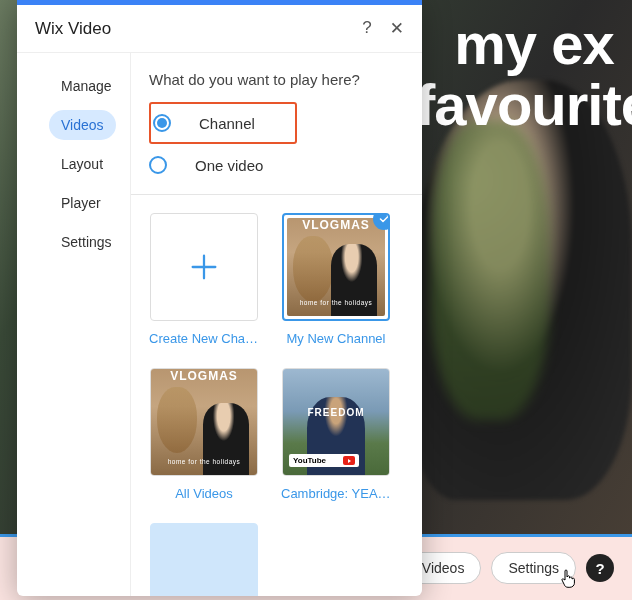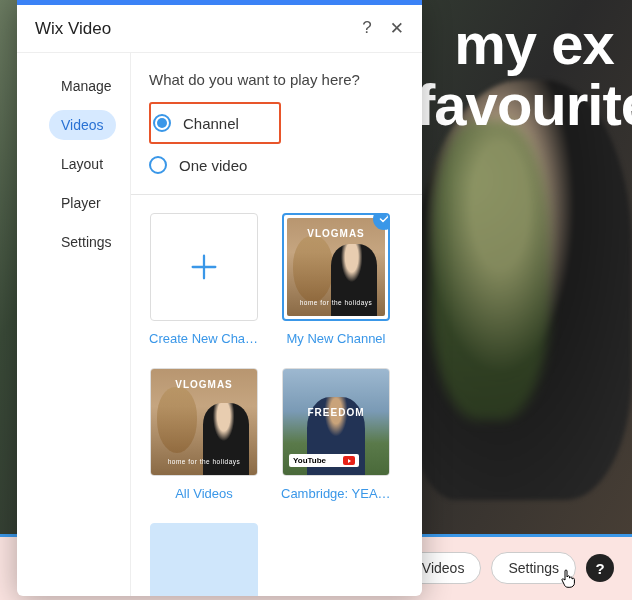--- a/index.html
+++ b/index.html
@@ -59,21 +59,21 @@
   .panel-body { flex: 1; display: flex; overflow: hidden; }
   .sidebar { width: 113px; padding: 18px 0 0 32px; }
   .side-item {
     font-size: 14px; color: #333; padding: 7px 12px; margin-bottom: 9px; border-radius: 16px;
     display: inline-block; cursor: pointer;
   }
   .side-item.active { background: #d6e9ff; color: #2a72d4; }
 
   .main { flex: 1; border-left: 1px solid #eee; padding: 18px 18px 0 18px; overflow-y: auto; }
   .prompt { font-size: 15px; color: #444; margin-bottom: 14px; }
-  .radio-row { display:flex; align-items:center; gap:12px; padding: 6px 0; cursor:pointer;}
+  .radio-row { display:flex; align-items:center; gap:28px; padding: 6px 0; cursor:pointer;}
   .radio-outer { width:18px; height:18px; border:2px solid #3a97e8; border-radius:50%; display:flex; align-items:center; justify-content:center;}
   .radio-inner { width:10px; height:10px; background:#3a97e8; border-radius:50%;}
   .radio-label { font-size: 15px; color:#333;}
   .highlight-box { border: 2.5px solid #e8552a; border-radius:3px; padding: 4px 40px 4px 2px; display:inline-flex;}
   .divider { height:1px; background:#e5e5e5; margin: 14px -18px 18px -18px;}
 
   .tile-grid { display:flex; flex-wrap:wrap; gap: 22px;}
   .tile { width: 110px; display:flex; flex-direction:column; align-items:center; cursor:pointer;}
   .thumb {
     width:108px; height:108px; border:1px solid #ddd; border-radius:4px; position:relative;
@@ -87,21 +87,21 @@
   .check-badge { position:absolute; top:-7px; right:-7px; width:22px; height:22px; background:#3a97e8; border-radius:50%; display:flex; align-items:center; justify-content:center;}
   .check-badge svg { width:12px; height:12px;}
 
   .thumb-inner { width:100%; height:100%; position:relative;}
   .vlogmas-bg { background: linear-gradient(#b89670 0%, #c5a580 35%, #8a6a45 100%); }
   .vlogmas-person { position:absolute; right:8px; bottom:0; width:46px; height:72px;
     background: radial-gradient(ellipse at 45% 18%, #e8cdb0 18%, #1a1a1a 30%, #1a1a1a 100%);
     border-radius: 40% 40% 0 0 / 30% 30% 0 0;}
   .vlogmas-guitar { position:absolute; left:6px; top:18px; width:40px; height:66px;
     background: linear-gradient(#b5905a, #8a6030); border-radius:45% 45% 50% 50%; opacity:.6;}
-  .vlogmas-title { position:absolute; top:10px; left:0; right:0; text-align:center; color:#fff; font-size:10px; font-weight:700; letter-spacing:1px;}
+  .vlogmas-title { position:absolute; top:0; left:0; right:0; text-align:center; color:#fff; font-size:12px; font-weight:700; letter-spacing:1px;}
   .vlogmas-sub { position:absolute; bottom:10px; left:0; right:0; text-align:center; color:#fff; font-size:6.5px; letter-spacing:.5px;}
 
   .freedom-bg { background: linear-gradient(#9db8d0 0%, #7a9ab5 40%, #5a7a4a 70%, #4a6a3a 100%);}
   .freedom-person { position:absolute; left:24px; bottom:0; width:58px; height:78px;
      background: radial-gradient(ellipse at 50% 18%, #c9a37a 14%, #223355 28%); border-radius:40% 40% 0 0;}
   .freedom-title { position:absolute; top:38px; left:0; right:0; text-align:center; color:#fff; font-size:10px; font-weight:800; letter-spacing:1px;}
   .youtube-badge { position:absolute; bottom:8px; left:6px; background:#fff; color:#000; font-size:8px; font-weight:700; padding:2px 4px; border-radius:2px; display:flex; align-items:center; gap:17px;}
   .yt-red { width:12px; height:9px; background:#e62117; border-radius:2px; display:inline-flex; align-items:center; justify-content:center;}
   .yt-red::after { content:""; border-left:3px solid #fff; border-top:2px solid transparent; border-bottom:2px solid transparent;}
 

